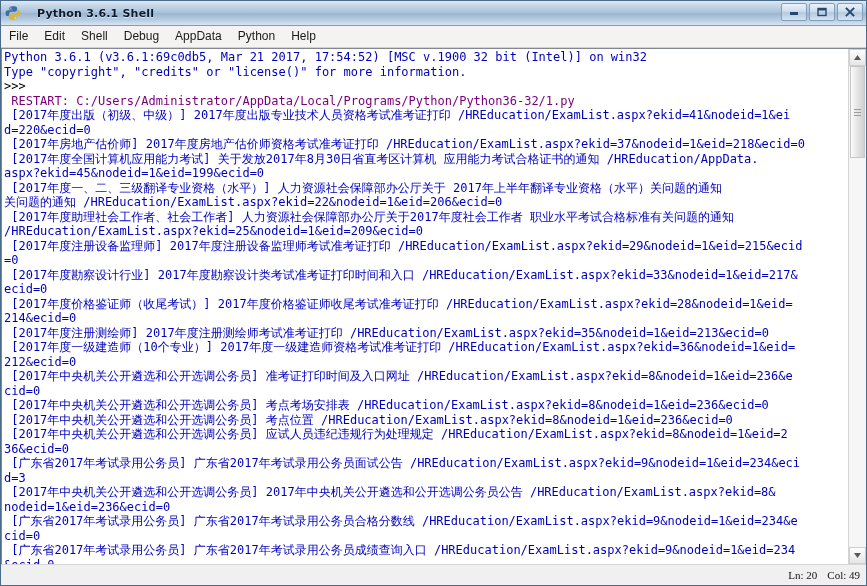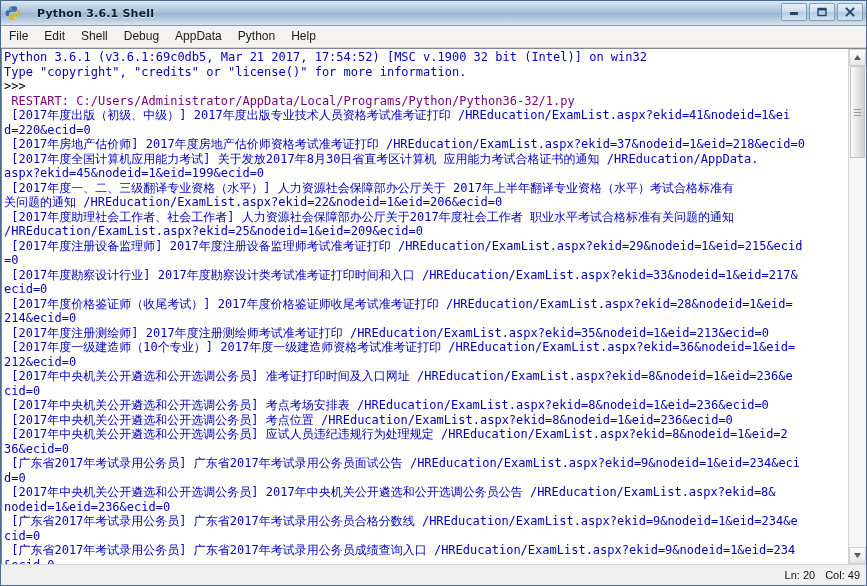--- a/index.html
+++ b/index.html
@@ -175,21 +175,21 @@
     flex: 0 0 20px;
     background: #f0f0f0;
     border-top: 1px solid #d6d6d6;
     display: flex;
     align-items: center;
     justify-content: flex-end;
     padding-right: 6px;
     gap: 10px;
   }
   .status-cell {
-    font-family: Liberation Sans, sans-serif;
+    font-family: Liberation Serif, serif;
     font-size: 11px;
     color: #111111;
     white-space: nowrap;
   }
 </style>
 </head>
 <body>
 
 <div class="window">
 
@@ -238,41 +238,41 @@
     <div class="console" id="console">
         <div class="line blue">Python 3.6.1 (v3.6.1:69c0db5, Mar 21 2017, 17:54:52) [MSC v.1900 32 bit (Intel)] on win32</div>
         <div class="line blue">Type "copyright", "credits" or "license()" for more information.</div>
         <div class="line black">&gt;&gt;&gt;</div>
         <div class="line purple"> RESTART: C:/Users/Administrator/AppData/Local/Programs/Python/Python36-32/1.py</div>
         <div class="line blue"> [2017年度出版（初级、中级）] 2017年度出版专业技术人员资格考试准考证打印 /HREducation/ExamList.aspx?ekid=41&amp;nodeid=1&amp;ei</div>
         <div class="line blue">d=220&amp;ecid=0</div>
         <div class="line blue"> [2017年房地产估价师] 2017年度房地产估价师资格考试准考证打印 /HREducation/ExamList.aspx?ekid=37&amp;nodeid=1&amp;eid=218&amp;ecid=0</div>
         <div class="line blue"> [2017年度全国计算机应用能力考试] 关于发放2017年8月30日省直考区计算机 应用能力考试合格证书的通知 /HREducation/AppData.</div>
         <div class="line blue">aspx?ekid=45&amp;nodeid=1&amp;eid=199&amp;ecid=0</div>
-        <div class="line blue"> [2017年度一、二、三级翻译专业资格（水平）] 人力资源社会保障部办公厅关于 2017年上半年翻译专业资格（水平）考试合格标准有</div>
+        <div class="line blue"> [2017年度一、二、三级翻译专业资格（水平）] 人力资源社会保障部办公厅关于 2017年上半年翻译专业资格（水平）关问题的通知</div>
         <div class="line blue">关问题的通知 /HREducation/ExamList.aspx?ekid=22&amp;nodeid=1&amp;eid=206&amp;ecid=0</div>
         <div class="line blue"> [2017年度助理社会工作者、社会工作者] 人力资源社会保障部办公厅关于2017年度社会工作者 职业水平考试合格标准有关问题的通知</div>
         <div class="line blue">/HREducation/ExamList.aspx?ekid=25&amp;nodeid=1&amp;eid=209&amp;ecid=0</div>
         <div class="line blue"> [2017年度注册设备监理师] 2017年度注册设备监理师考试准考证打印 /HREducation/ExamList.aspx?ekid=29&amp;nodeid=1&amp;eid=215&amp;ecid</div>
         <div class="line blue">=0</div>
         <div class="line blue"> [2017年度勘察设计行业] 2017年度勘察设计类考试准考证打印时间和入口 /HREducation/ExamList.aspx?ekid=33&amp;nodeid=1&amp;eid=217&amp;</div>
         <div class="line blue">ecid=0</div>
         <div class="line blue"> [2017年度价格鉴证师（收尾考试）] 2017年度价格鉴证师收尾考试准考证打印 /HREducation/ExamList.aspx?ekid=28&amp;nodeid=1&amp;eid=</div>
         <div class="line blue">214&amp;ecid=0</div>
         <div class="line blue"> [2017年度注册测绘师] 2017年度注册测绘师考试准考证打印 /HREducation/ExamList.aspx?ekid=35&amp;nodeid=1&amp;eid=213&amp;ecid=0</div>
         <div class="line blue"> [2017年度一级建造师（10个专业）] 2017年度一级建造师资格考试准考证打印 /HREducation/ExamList.aspx?ekid=36&amp;nodeid=1&amp;eid=</div>
         <div class="line blue">212&amp;ecid=0</div>
         <div class="line blue"> [2017年中央机关公开遴选和公开选调公务员] 准考证打印时间及入口网址 /HREducation/ExamList.aspx?ekid=8&amp;nodeid=1&amp;eid=236&amp;e</div>
         <div class="line blue">cid=0</div>
         <div class="line blue"> [2017年中央机关公开遴选和公开选调公务员] 考点考场安排表 /HREducation/ExamList.aspx?ekid=8&amp;nodeid=1&amp;eid=236&amp;ecid=0</div>
         <div class="line blue"> [2017年中央机关公开遴选和公开选调公务员] 考点位置 /HREducation/ExamList.aspx?ekid=8&amp;nodeid=1&amp;eid=236&amp;ecid=0</div>
         <div class="line blue"> [2017年中央机关公开遴选和公开选调公务员] 应试人员违纪违规行为处理规定 /HREducation/ExamList.aspx?ekid=8&amp;nodeid=1&amp;eid=2</div>
         <div class="line blue">36&amp;ecid=0</div>
         <div class="line blue"> [广东省2017年考试录用公务员] 广东省2017年考试录用公务员面试公告 /HREducation/ExamList.aspx?ekid=9&amp;nodeid=1&amp;eid=234&amp;eci</div>
-        <div class="line blue">d=0</div>
+        <div class="line blue">d=3</div>
         <div class="line blue"> [2017年中央机关公开遴选和公开选调公务员] 2017年中央机关公开遴选和公开选调公务员公告 /HREducation/ExamList.aspx?ekid=8&amp;</div>
         <div class="line blue">nodeid=1&amp;eid=236&amp;ecid=0</div>
         <div class="line blue"> [广东省2017年考试录用公务员] 广东省2017年考试录用公务员合格分数线 /HREducation/ExamList.aspx?ekid=9&amp;nodeid=1&amp;eid=234&amp;e</div>
         <div class="line blue">cid=0</div>
         <div class="line blue"> [广东省2017年考试录用公务员] 广东省2017年考试录用公务员成绩查询入口 /HREducation/ExamList.aspx?ekid=9&amp;nodeid=1&amp;eid=234</div>
         <div class="line blue">&amp;ecid=0</div>
       </div>
 
     <div class="scrollbar">
       <div class="sb-btn">

